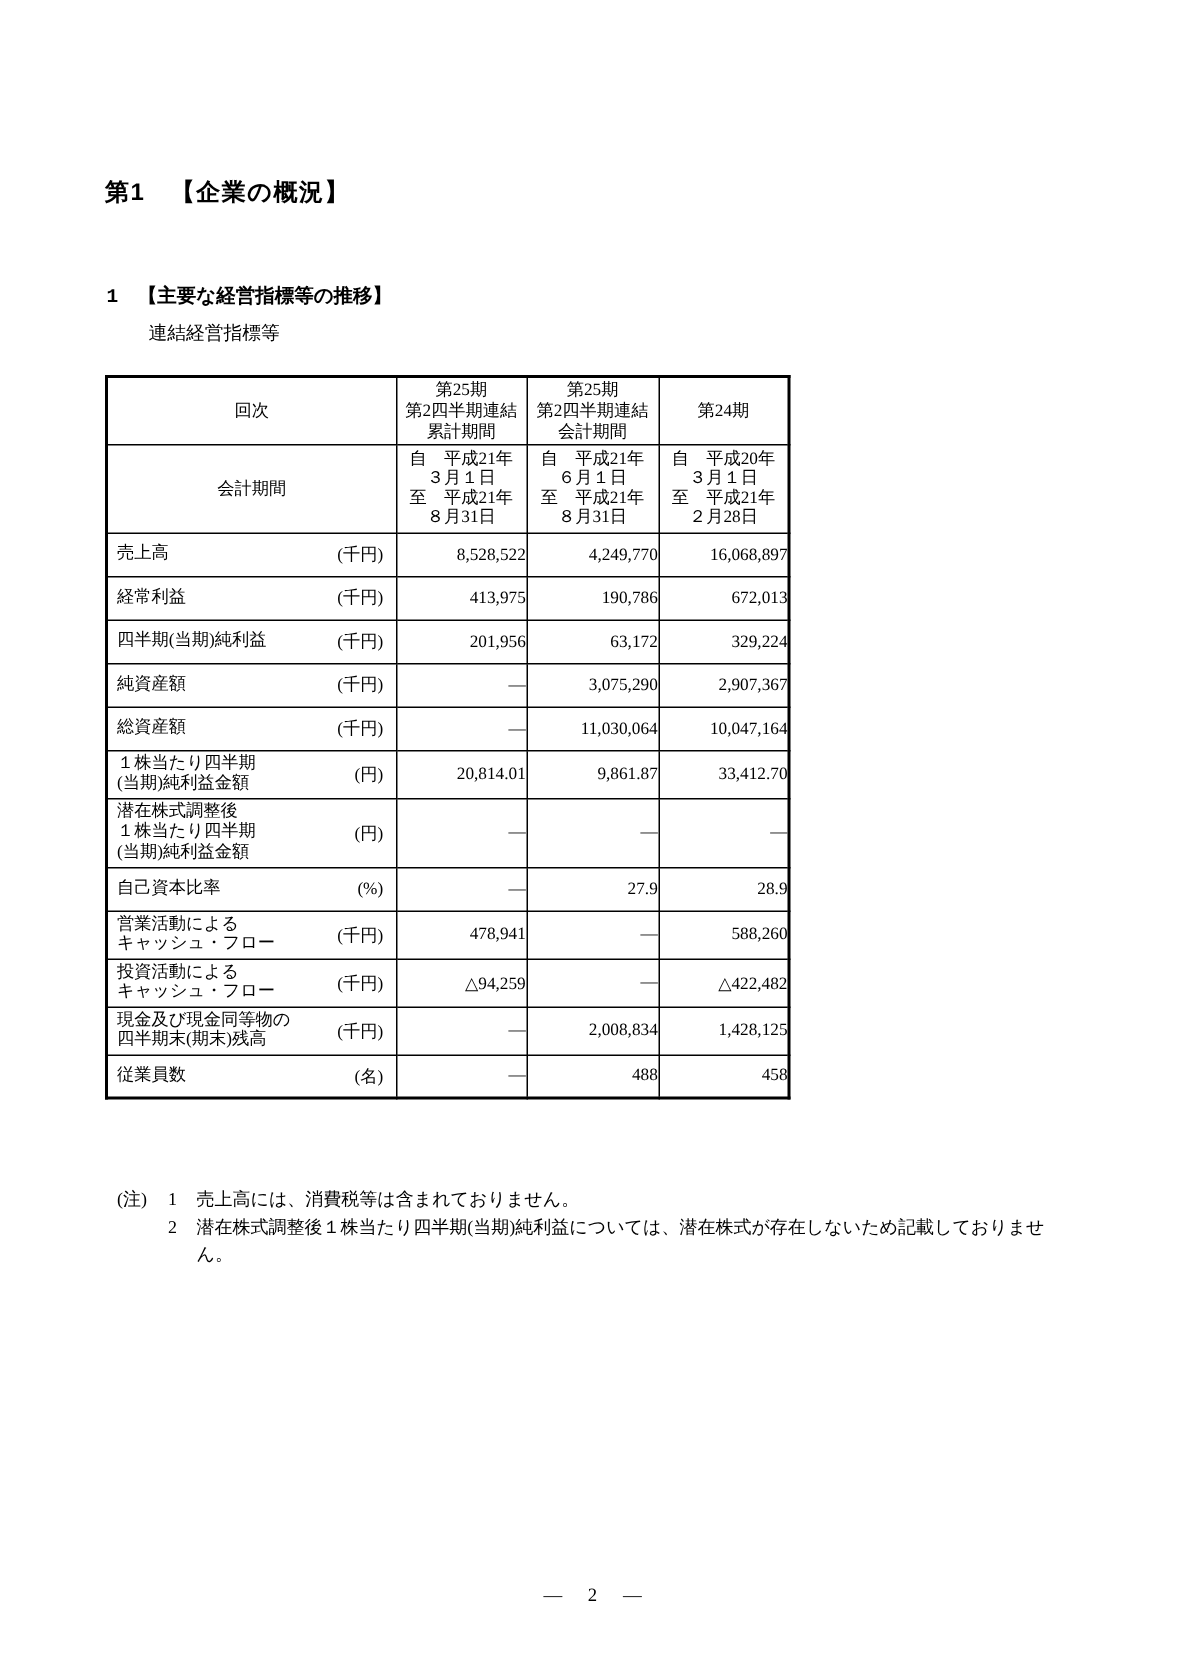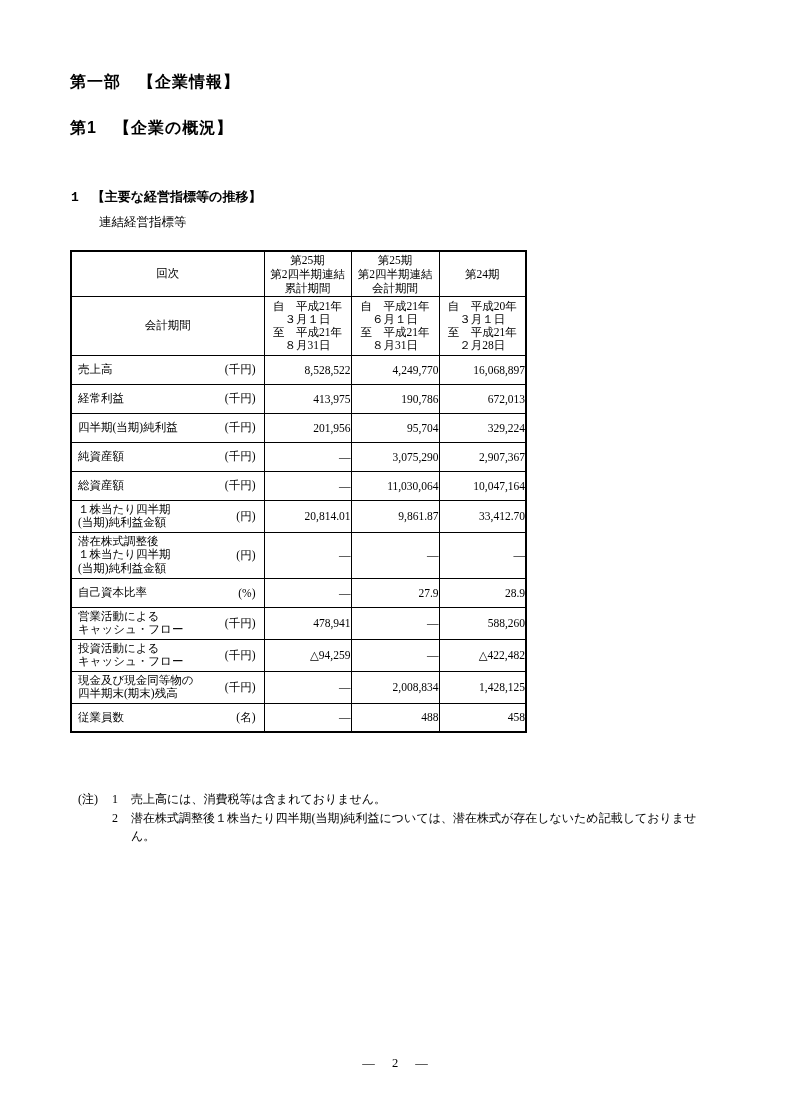--- a/index.html
+++ b/index.html
@@ -108,21 +108,20 @@
     text-align: center;
     font-size: 12.5px;
     word-spacing: 14px;
   }
 </style>
 </head>
 <body>
 
 <div class="page">
 
-  <div class="heading-lg" id="part-heading">第一部　【企業情報】</div>
   <div class="heading-lg" id="section-heading">第1　【企業の概況】</div>
   <div class="heading-md">1　【主要な経営指標等の推移】</div>
   <div class="table-caption">連結経営指標等</div>
 
   <table class="metrics">
     <colgroup>
       <col style="width:193px">
         <col style="width:87px">
         <col style="width:88px">
         <col style="width:87px">
@@ -177,21 +176,21 @@
         <td class="val">672,013</td>
       </tr>
       <tr class="h1">
         <td>
             <div class="label-flex">
               <span class="lbl">四半期(当期)純利益</span>
               <span class="unit">(千円)</span>
             </div>
           </td>
         <td class="val">201,956</td>
-        <td class="val">95,704</td>
+        <td class="val">63,172</td>
         <td class="val">329,224</td>
       </tr>
       <tr class="h1">
         <td>
             <div class="label-flex">
               <span class="lbl">純資産額</span>
               <span class="unit">(千円)</span>
             </div>
           </td>
         <td class="val">―</td>

